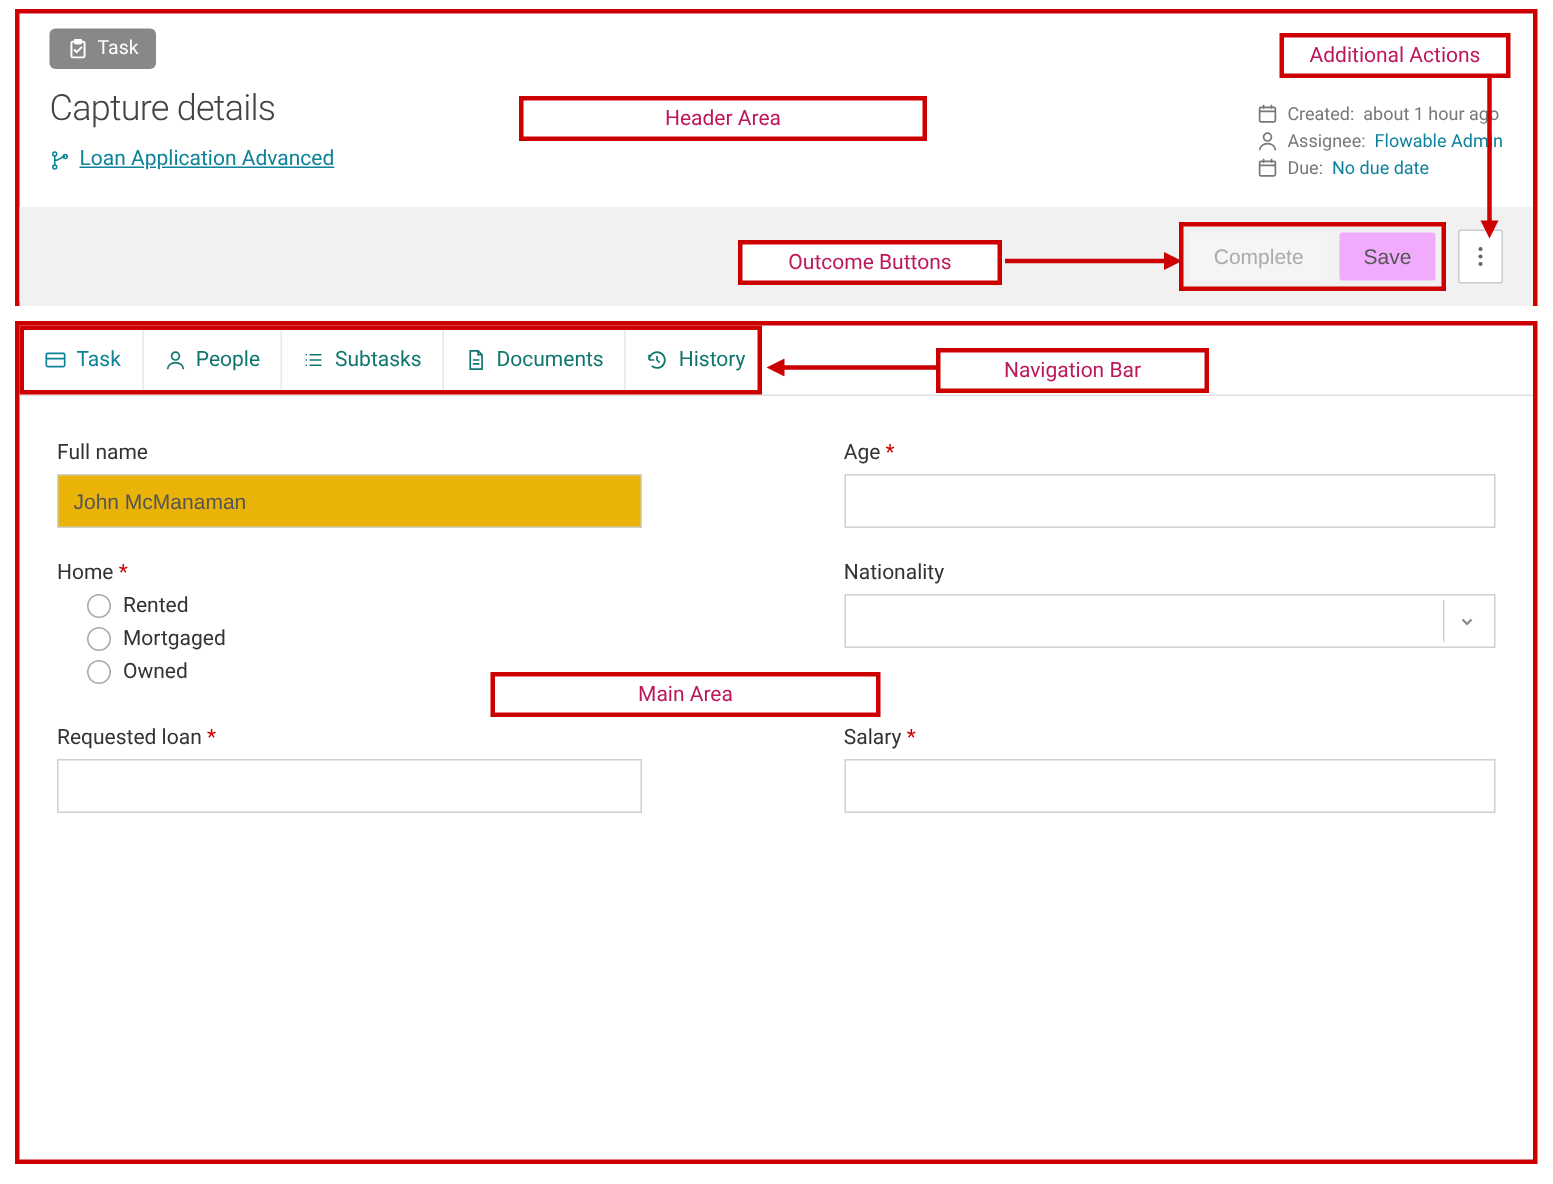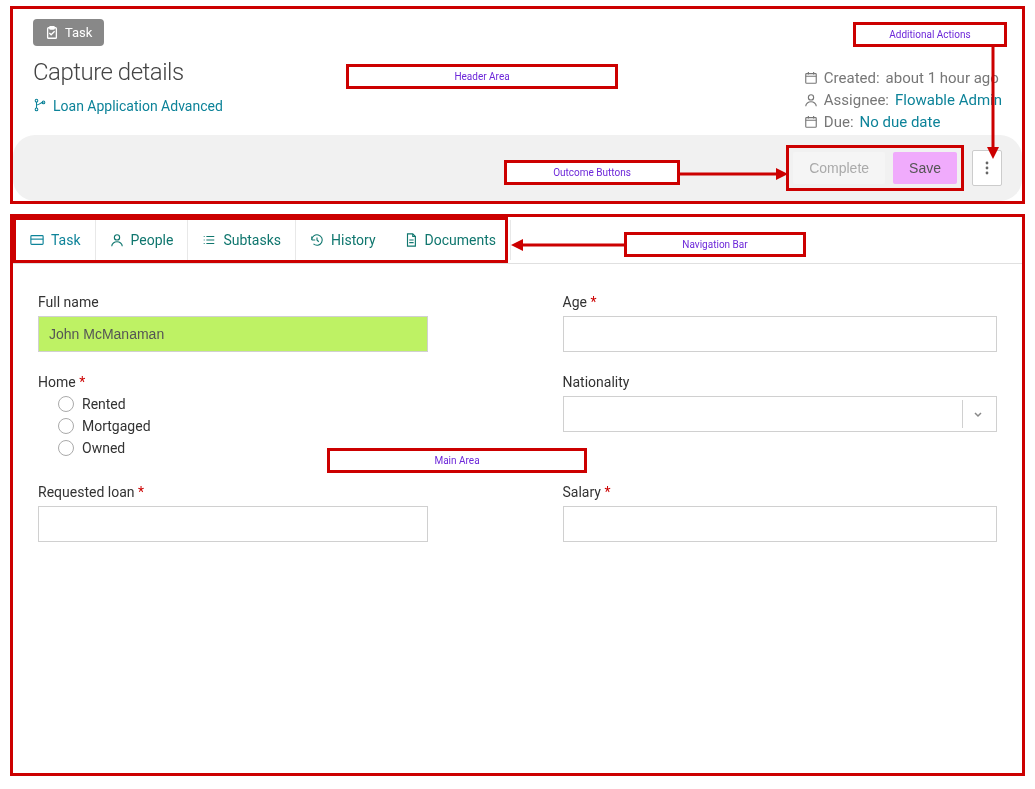--- a/index.html
+++ b/index.html
@@ -40,36 +40,37 @@
     }
     .page-title {
       font-size: 24px;
       font-weight: 300;
       color: #444;
       margin-top: 12px;
       letter-spacing: -0.5px;
     }
     .process-link {
       display: inline-flex;
-      align-items: flex-start;
+      align-items: flex-end;
       color: #0d8399;
       font-size: 14px;
       margin-top: 12px;
       gap: 6px;
       cursor: pointer;
+      text-decoration: underline;
     }
     .process-link svg {
       width: 14px;
       height: 14px;
     }
     .meta-block {
       position: absolute;
       right: 20px;
       top: 60px;
-      font-size: 15px;
+      font-size: 12px;
       color: #777;
     }
     .meta-row {
       display: flex;
       align-items: center;
       gap: 6px;
       margin-bottom: 4px;
     }
     .meta-row svg {
       width: 14px;
@@ -81,21 +82,20 @@
       cursor: pointer;
     }
     .toolbar {
       background: #f1f1f1;
       margin: 20px -20px 0 -20px;
       padding: 10px 20px;
       display: flex;
       justify-content: flex-end;
       align-items: center;
       gap: 8px;
-      border-radius: 22px;
     }
     .outcome-box {
       border: 3px solid #cc0000;
       display: flex;
       gap: 8px;
       padding: 4px;
     }
     .btn {
       border: none;
       padding: 8px 16px;
@@ -170,21 +170,21 @@
     .required {
       color: #cc0000;
     }
     .text-input {
       width: 390px;
       height: 36px;
       padding: 0 10px;
       border: 1px solid #d0d0d0;
       font-size: 14px;
       color: #555;
-      background: #bef264;
+      background: #eab308;
     }
     .text-input.white {
       background: #fff;
     }
     .select-input {
       width: 100%;
       height: 36px;
       border: 1px solid #d0d0d0;
       background: #fff;
       display: flex;
@@ -215,22 +215,22 @@
       height: 16px;
       border: 1px solid #aaa;
       border-radius: 50%;
       background: #fff;
     }
     .annotation {
       position: absolute;
       border: 3px solid #cc0000;
       background: #fff;
       padding: 4px 12px;
-      font-size: 10px;
-      color: #6d28d9;
+      font-size: 14px;
+      color: #be185d;
       z-index: 100;
       text-align: center;
     }
     .arrow-line {
       position: absolute;
       z-index: 99;
     }
   </style>
 </head>
 <body>
@@ -316,32 +316,32 @@
             <path d="M2 15c0-3 3-5 6-5s6 2 6 5"></path>
       </svg>
       <span>People</span>
     </div>
     <div class="tab">
       <svg viewBox="0 0 16 16" fill="none" stroke="currentColor" stroke-width="1.3">
         <path d="M5 4h9M5 8h9M5 12h9M2 4h1M2 8h1M2 12h1"></path>
       </svg>
       <span>Subtasks</span>
     </div>
-    <div class="tab" style="border-right:none;">
-      <svg viewBox="0 0 16 16" fill="none" stroke="currentColor" stroke-width="1.3">
-        <path d="M2 8a6 6 0 1 1 2 4.5M2 8V4M2 8h4M8 5v3l2 2"></path>
-      </svg>
-      <span>History</span>
-    </div>
     <div class="tab">
       <svg viewBox="0 0 16 16" fill="none" stroke="currentColor" stroke-width="1.3">
         <path d="M4 1h6l3 3v11H4z"></path>
             <path d="M10 1v3h3M6 8h5M6 11h5"></path>
       </svg>
       <span>Documents</span>
+    </div>
+    <div class="tab" style="border-right:none;">
+      <svg viewBox="0 0 16 16" fill="none" stroke="currentColor" stroke-width="1.3">
+        <path d="M2 8a6 6 0 1 1 2 4.5M2 8V4M2 8h4M8 5v3l2 2"></path>
+      </svg>
+      <span>History</span>
     </div>
   </div>
   </div>
 
   <div class="form-area">
 
     <div class="form-group">
       <label>Full name</label>
       <input class="text-input" readonly="" value="John McManaman" style="">
     </div>
@@ -390,21 +390,21 @@
 </div>
 
 <div class="annotation" style="top:22px; left:853px; width:154px;">Additional Actions</div>
 <svg class="arrow-line" style="top:45px; left:985px;" width="20" height="115">
   <line x1="8" y1="0" x2="8" y2="105" stroke="#cc0000" stroke-width="3"></line>
   <polygon points="2,102 14,102 8,114" fill="#cc0000"></polygon>
 </svg>
 
 <div class="annotation" style="top:64px; left:346px; width:272px;">Header Area</div>
 
-<div class="annotation" style="top:160px; left:504px; width:176px;">Outcome Buttons</div>
+<div class="annotation" style="top:160px; left:492px; width:176px;">Outcome Buttons</div>
 <svg class="arrow-line" style="top:168px; left:670px;" width="120" height="12">
   <line x1="0" y1="6" x2="108" y2="6" stroke="#cc0000" stroke-width="3"></line>
   <polygon points="106,0 106,12 118,6" fill="#cc0000"></polygon>
 </svg>
 
 <div class="annotation" style="top:232px; left:624px; width:182px;">Navigation Bar</div>
 <svg class="arrow-line" style="top:239px; left:509px;" width="116" height="12">
   <line x1="116" y1="6" x2="12" y2="6" stroke="#cc0000" stroke-width="3"></line>
   <polygon points="14,0 14,12 2,6" fill="#cc0000"></polygon>
 </svg>

